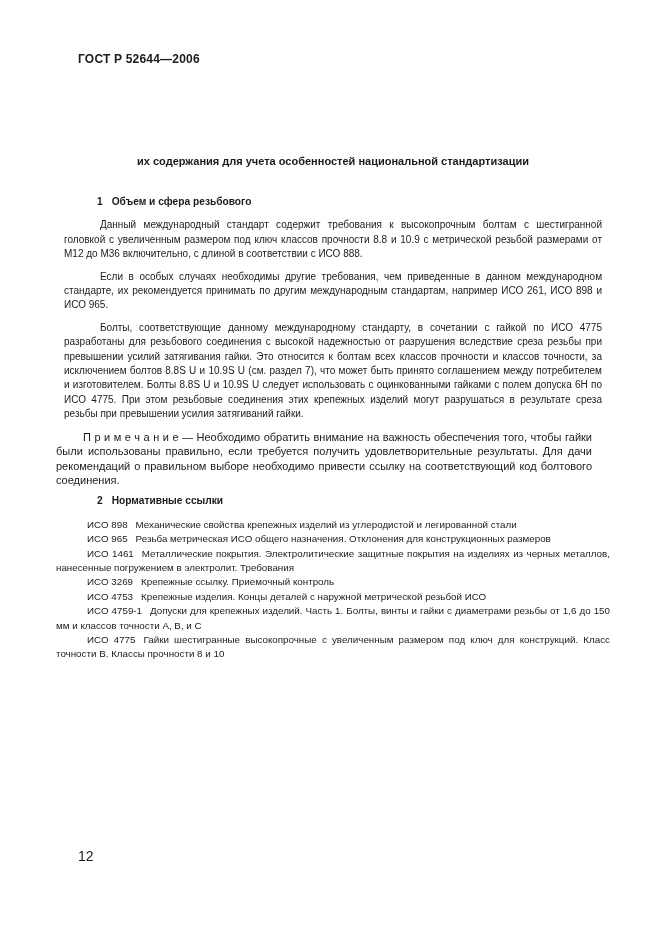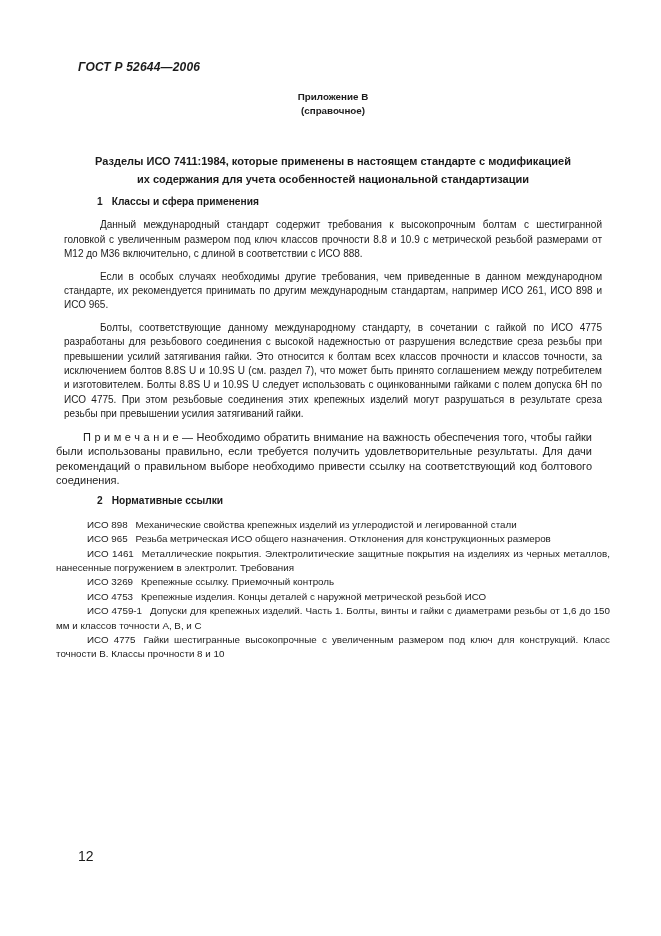--- a/index.html
+++ b/index.html
@@ -14,26 +14,25 @@
     position: relative;
     width: 661px;
     height: 936px;
     background: #ffffff;
     font-family: "Liberation Sans", sans-serif;
     color: #1b1b1b;
   }
   .doc-header {
     position: absolute;
     left: 78px;
-    top: 60px;
+    top: 52px;
     font-size: 12px;
     font-weight: 700;
     letter-spacing: 0.2px;
     white-space: nowrap;
-    font-style: italic;
   }
   .appendix {
     position: absolute;
     left: 56px;
     top: 90px;
     width: 554px;
     text-align: center;
     font-weight: 700;
     font-size: 9.8px;
     line-height: 14px;
@@ -90,34 +89,29 @@
     font-size: 14px;
   }
 </style>
 </head>
 <body>
 
 <div class="page">
 
   <div class="doc-header">ГОСТ Р 52644—2006</div>
 
-  <div class="appendix">
-    <div>Приложение В</div>
-    <div>(справочное)</div>
-  </div>
 
   <div class="main-title">
-    <div>Разделы ИСО 7411:1984, которые применены в настоящем стандарте с модификацией</div>
     <div>их содержания для учета особенностей национальной стандартизации</div>
   </div>
 
   <div class="content">
 
     <div class="sec-heading">
-      <span class="h-num">1</span><span>Классы и сфера применения</span>
+      <span class="h-num">1</span><span>Объем и сфера резьбового</span>
     </div>
 
     <p class="para">Данный международный стандарт содержит требования к высокопрочным болтам с шестигранной головкой с увеличенным размером под ключ классов прочности 8.8 и 10.9 с метрической резьбой размерами от М12 до М36 включительно, с длиной в соответствии с ИСО 888.</p>
     <p class="para">Если в особых случаях необходимы другие требования, чем приведенные в данном международном стандарте, их рекомендуется принимать по другим международным стандартам, например ИСО 261, ИСО 898 и ИСО 965.</p>
     <p class="para">Болты, соответствующие данному международному стандарту, в сочетании с гайкой по ИСО 4775 разработаны для резьбового соединения с высокой надежностью от разрушения вследствие среза резьбы при превышении усилий затягивания гайки. Это относится к болтам всех классов прочности и классов точности, за исключением болтов 8.8S U и 10.9S U (см. раздел 7), что может быть принято соглашением между потребителем и изготовителем. Болты 8.8S U и 10.9S U следует использовать с оцинкованными гайками с полем допуска 6Н по ИСО 4775. При этом резьбовые соединения этих крепежных изделий могут разрушаться в результате среза резьбы при превышении усилия затягиваний гайки.</p>
 
     <p class="note">П р и м е ч а н и е — Необходимо обратить внимание на важность обеспечения того, чтобы гайки были использованы правильно, если требуется получить удовлетворительные результаты. Для дачи рекомендаций о правильном выборе необходимо привести ссылку на соответствующий код болтового соединения.</p>
 
     <div class="sec-heading second">
       <span class="h-num">2</span><span>Нормативные ссылки</span>

